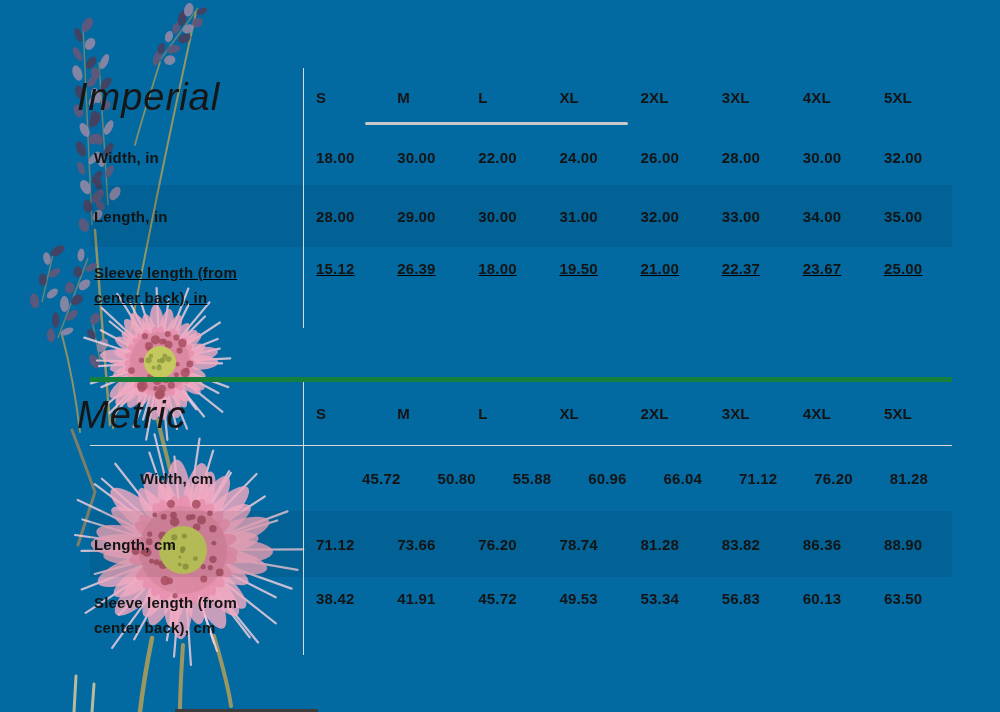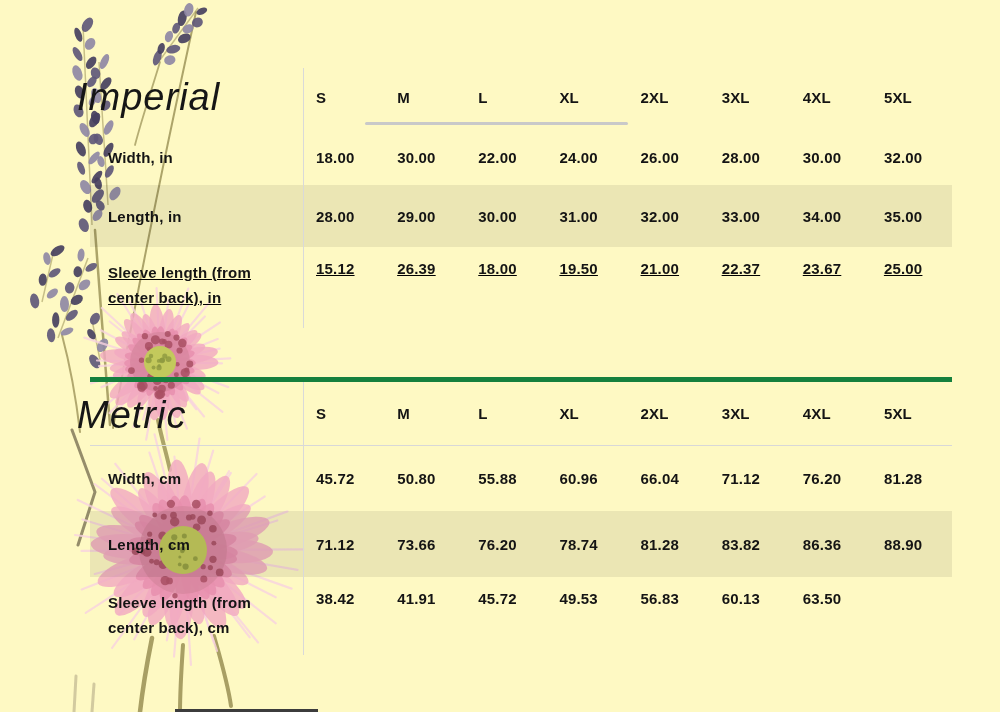--- a/index.html
+++ b/index.html
@@ -1,35 +1,35 @@
 <!DOCTYPE html>
 <html><head>
 <meta charset="utf-8">
 <style>
   html,body{margin:0;padding:0;}
-  .stage{position:relative;width:1000px;height:712px;background:#fef9c3;overflow:hidden;
+  .stage{position:relative;width:1000px;height:712px;background:#0369a1;overflow:hidden;
          font-family:"Liberation Sans",sans-serif;}
   #decor{position:absolute;left:0;top:0;z-index:0;}
   .size-table{position:absolute;left:90px;width:862px;z-index:1;}
   .size-table.imperial{top:65px;}
   .size-table.metric{top:377px;border-top:5px solid #15803d;}
   .table-title{position:absolute;left:-13px;margin:0;font-style:italic;font-weight:400;
                font-size:38px;letter-spacing:1px;color:#161616;line-height:1;}
   .imperial .table-title{top:13px;}
   .metric .table-title{top:14px;}
   .header-row,.row{display:grid;grid-template-columns:213px repeat(8,1fr);}
   .imperial .header-row{height:65px;}
   .metric .header-row{height:63px;border-bottom:1px solid #d8d8d8;}
   .cell{display:flex;align-items:center;padding-left:13px;font-weight:bold;font-size:15px;
         letter-spacing:.2px;color:#141414;white-space:nowrap;}
-  .label-cell{padding-left:18px;white-space:normal;width:175px;line-height:25px;}
+  .label-cell{padding-left:4px;white-space:normal;width:175px;line-height:25px;}
   .imperial .row:nth-child(1){height:55px;}
   .imperial .row:nth-child(2){height:62px;}
   .imperial .row:nth-child(3){height:82px;text-decoration:underline;}
-  .metric .row:nth-child(1){height:65px;}
+  .metric .row:nth-child(1){height:65px;margin-left:46px;}
   .metric .row:nth-child(2){height:66px;}
   .metric .row:nth-child(3){height:87px;}
   .row.shaded{background:rgba(0,0,0,0.075);}
   .row.top .cell{align-items:flex-start;padding-top:13px;}
   .vline{position:absolute;left:213px;width:1px;background:#d9d9d9;}
   .imperial .vline{top:3px;height:260px;}
   .metric .vline{top:0;height:273px;}
   .hscroll{position:absolute;left:275px;top:57px;width:263px;height:3px;
            background:#c9c9c9;border-radius:2px;}
   .page-edge-line{position:absolute;left:175px;bottom:0;width:143px;height:3px;background:#3c3c3c;z-index:2;}
@@ -492,20 +492,21 @@
           <div class="cell">83.82</div>
           <div class="cell">86.36</div>
           <div class="cell">88.90</div>
         </div>
         <div class="row top">
           <div class="cell label-cell">Sleeve length (from center back), cm</div>
           <div class="cell">38.42</div>
           <div class="cell">41.91</div>
           <div class="cell">45.72</div>
           <div class="cell">49.53</div>
+          <div class="cell">53.34</div>
           <div class="cell">56.83</div>
           <div class="cell">60.13</div>
           <div class="cell">63.50</div>
         </div>
       </div>
   </section>
 
   <div class="page-edge-line"></div>
 </div>
 

